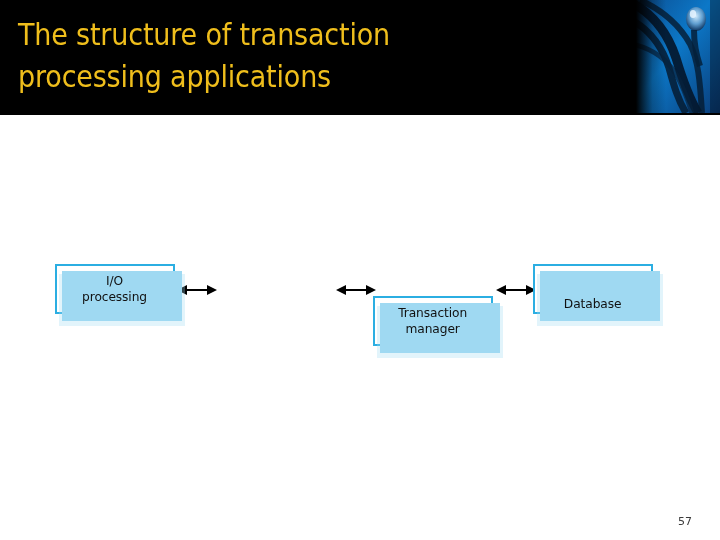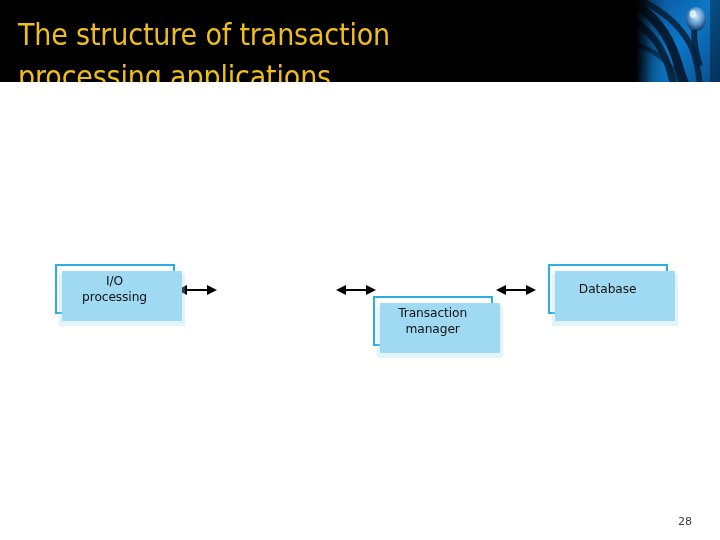--- a/index.html
+++ b/index.html
@@ -22,21 +22,21 @@
     width: 720px;
     height: 540px;
     background: #ffffff;
   }
 
   
   .header-band {
     position: absolute;
     left: 0; top: 0;
     width: 720px;
-    height: 82px;
+    height: 115px;
     background: #000000;
     overflow: hidden;
   }
 
   .title-block {
     position: absolute;
     left: 18px;
     top: 14px;
     width: 610px;
   }
@@ -111,21 +111,21 @@
     font-size: 13px;
     line-height: 16px;
     color: #111111;
     letter-spacing: -0.1px;
     transform: scaleX(0.94);
   }
 
   .node-1 { left: 55px; }
   .node-2 { left: 213px; }
   .node-3 { left: 373px; margin-top: 32px; }
-  .node-4 { left: 548px; }
+  .node-4 { left: 533px; align-items: flex-end; }
 
   
   .arrow {
     position: absolute;
     top: 27px;
     width: 40px;
     height: 16px;
     z-index: 2;
   }
   .arrow-1 { left: 177px; }
@@ -235,15 +235,15 @@
     </div>
 
     <div class="node node-4">
       <div class="node-label">
         <span>Database</span>
       </div>
     </div>
 
   </div>
 
-  <div class="page-number">28</div>
+  <div class="page-number">57</div>
 
 </div>
 
 </body></html>

